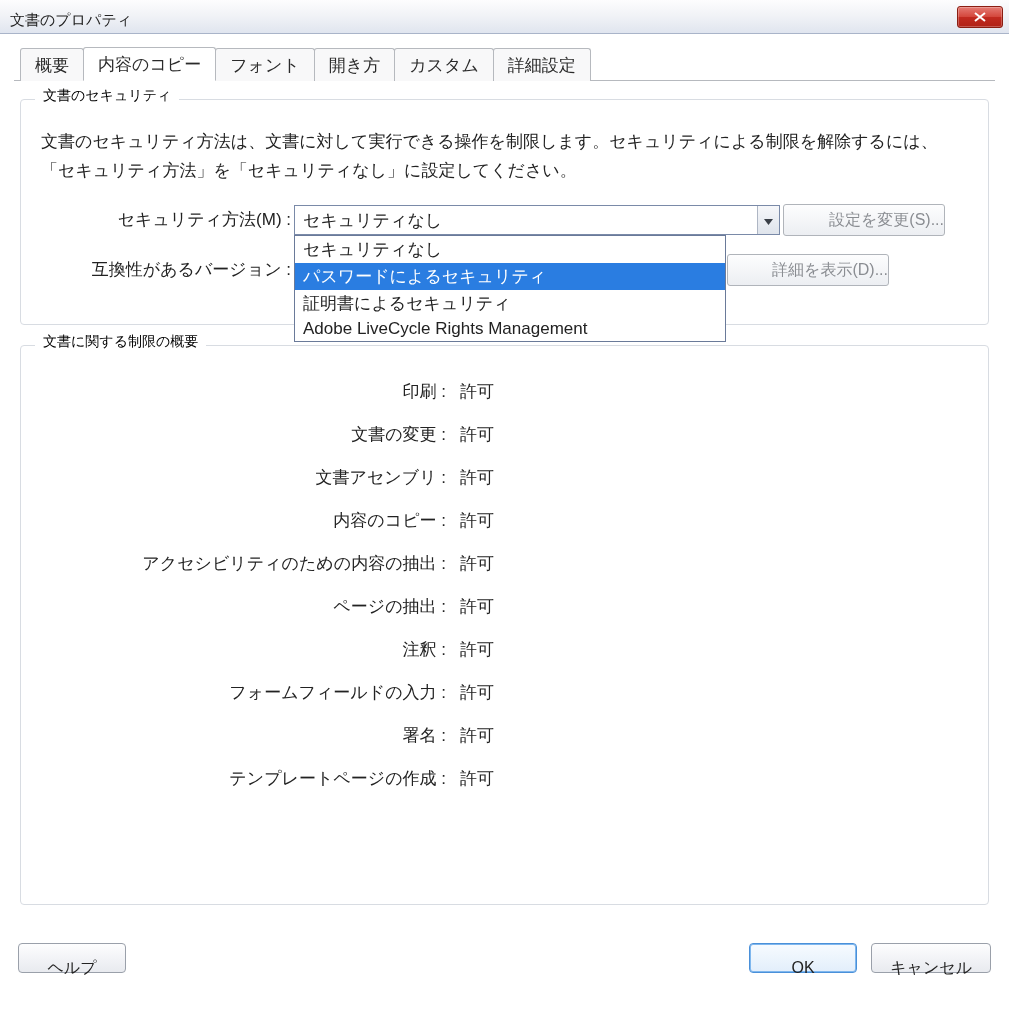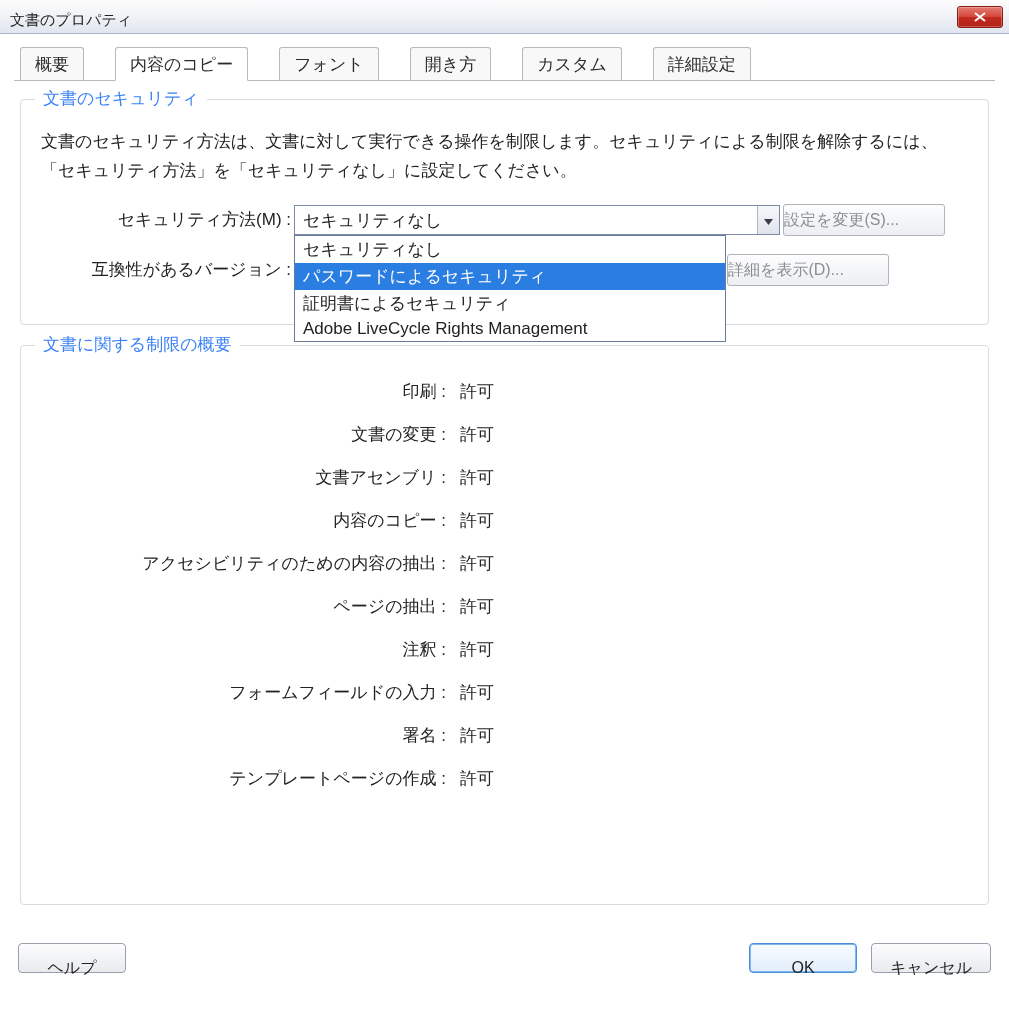--- a/index.html
+++ b/index.html
@@ -17,21 +17,21 @@
     width: 46px; height: 22px;
     background: linear-gradient(to bottom, #e57b73 0%, #d4483d 48%, #c12a1f 52%, #b02217 100%);
     border: 1px solid #8a1e12; border-radius: 3px;
     display: flex; align-items: center; justify-content: center;
     box-shadow: inset 0 0 0 1px rgba(255,255,255,0.25);
   }
   .close-btn svg { width: 14px; height: 10px; }
 
   .dialog-body { padding: 12px 14px 12px 14px; background: #fff; }
 
-  .tabs { display: flex; align-items: flex-start; margin-left: 6px; gap: 32px; }
+  .tabs { display: flex; align-items: center; margin-left: 6px; }
   .tab {
     border: 1px solid #b6b9be;
     border-bottom: none;
     padding: 5px 14px 4px;
     font-size: 17px;
     color: #2a2a2a;
     background: #f8f8f9;
     margin-right: -1px;
     border-top-left-radius: 3px; border-top-right-radius: 3px;
     cursor: default;
@@ -48,21 +48,21 @@
   .group {
     position: relative;
     border: 1px solid #d8dce2;
     border-radius: 4px;
     margin: 0 6px 20px 6px;
     padding: 28px 20px 20px 20px;
   }
   .group .legend {
     position: absolute; top: -13px; left: 14px;
     background: #fff; padding: 0 8px;
-    font-size: 17px; color: #3b82f6;
+    font-size: 14px; color: #000000;
   }
 
   .desc { font-size: 17px; color: #222; line-height: 1.7; margin: 0 0 18px 0; }
 
   .form-row { display: flex; align-items: center; gap: 3px; margin-bottom: 18px; }
   .form-row .lbl { flex: 0 0 250px; text-align: right; font-size: 17px; color: #222; }
 
   .combo {
     position: relative; width: 486px; height: 30px;
     border: 1px solid #7a8aa8;
@@ -81,21 +81,21 @@
     position: absolute; left: -1px; top: 29px; width: 432px;
     border: 1px solid #6a7a99; background: #fff; z-index: 5;
   }
   .dropdown .opt { padding: 2px 8px; font-size: 17px; color: #222; }
   .dropdown .opt.sel { background: #2a7de1; color: #fff; }
 
   .sidebtn {
     width: 162px; height: 32px;
     border: 1px solid #b0b4ba; border-radius: 3px;
     background: linear-gradient(to bottom, #fdfdfe, #eceef2);
-    font-size: 16px; color: #8a8d92; text-align: left; line-height: 30px;
+    font-size: 16px; color: #8a8d92; text-align: right; line-height: 30px;
   }
 
   .restrict-list { padding-top: 6px; }
   .restrict-row { display: flex; align-items: flex-end; margin-bottom: 20px; }
   .restrict-row .rlbl { flex: 0 0 405px; text-align: right; font-size: 17px; color: #222; }
   .restrict-row .rval { padding-left: 14px; font-size: 17px; color: #222; }
 
   .footer { display: flex; justify-content: space-between; padding: 6px 18px 14px 18px; }
   .footer .right { display: flex; gap: 14px; }
   .btn {

